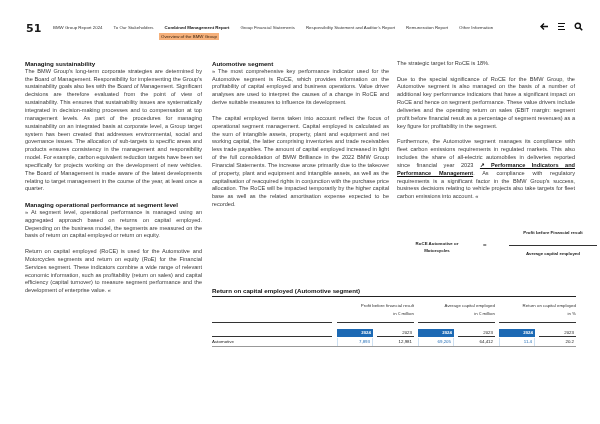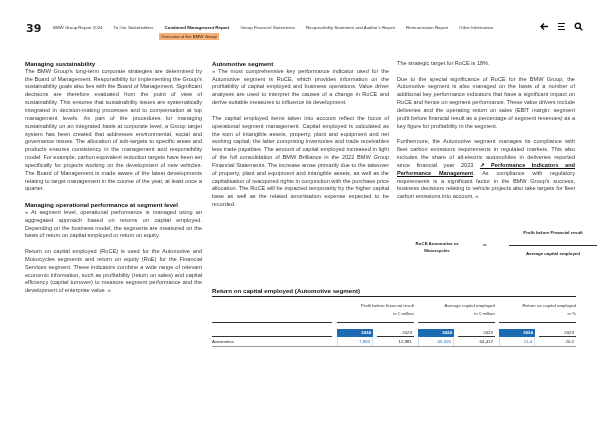--- a/index.html
+++ b/index.html
@@ -43,21 +43,21 @@
   .row { position: relative; height: 10px; border-bottom: 1px solid #999; }
   .row .lab { position: absolute; left: 0; top: 2px; font-size: 4.4px; color: #222; }
   .row .v { position: absolute; top: 1px; height: 8px; font-size: 4.4px; text-align: right; padding-right: 2px; line-height: 8px; }
   .row .v.cur { color: #1c69b4; border-left: 1px solid #cde0f2; border-right: 1px solid #cde0f2; }
   .row .v.prev { color: #222; }
 </style>
 </head>
 <body>
 
 <div class="topbar">
-  <div class="page-num">39</div>
+  <div class="page-num">51</div>
   <div class="nav">
     <span class="nav-item">BMW Group Report 2024</span>
     <span class="nav-item">To Our Stakeholders</span>
     <span class="nav-item active">Combined Management Report</span>
     <span class="nav-item">Group Financial Statements</span>
     <span class="nav-item">Responsibility Statement and Auditor's Report</span>
     <span class="nav-item">Remuneration Report</span>
     <span class="nav-item">Other Information</span>
   </div>
   <div class="subnav">Overview of the BMW Group</div>

